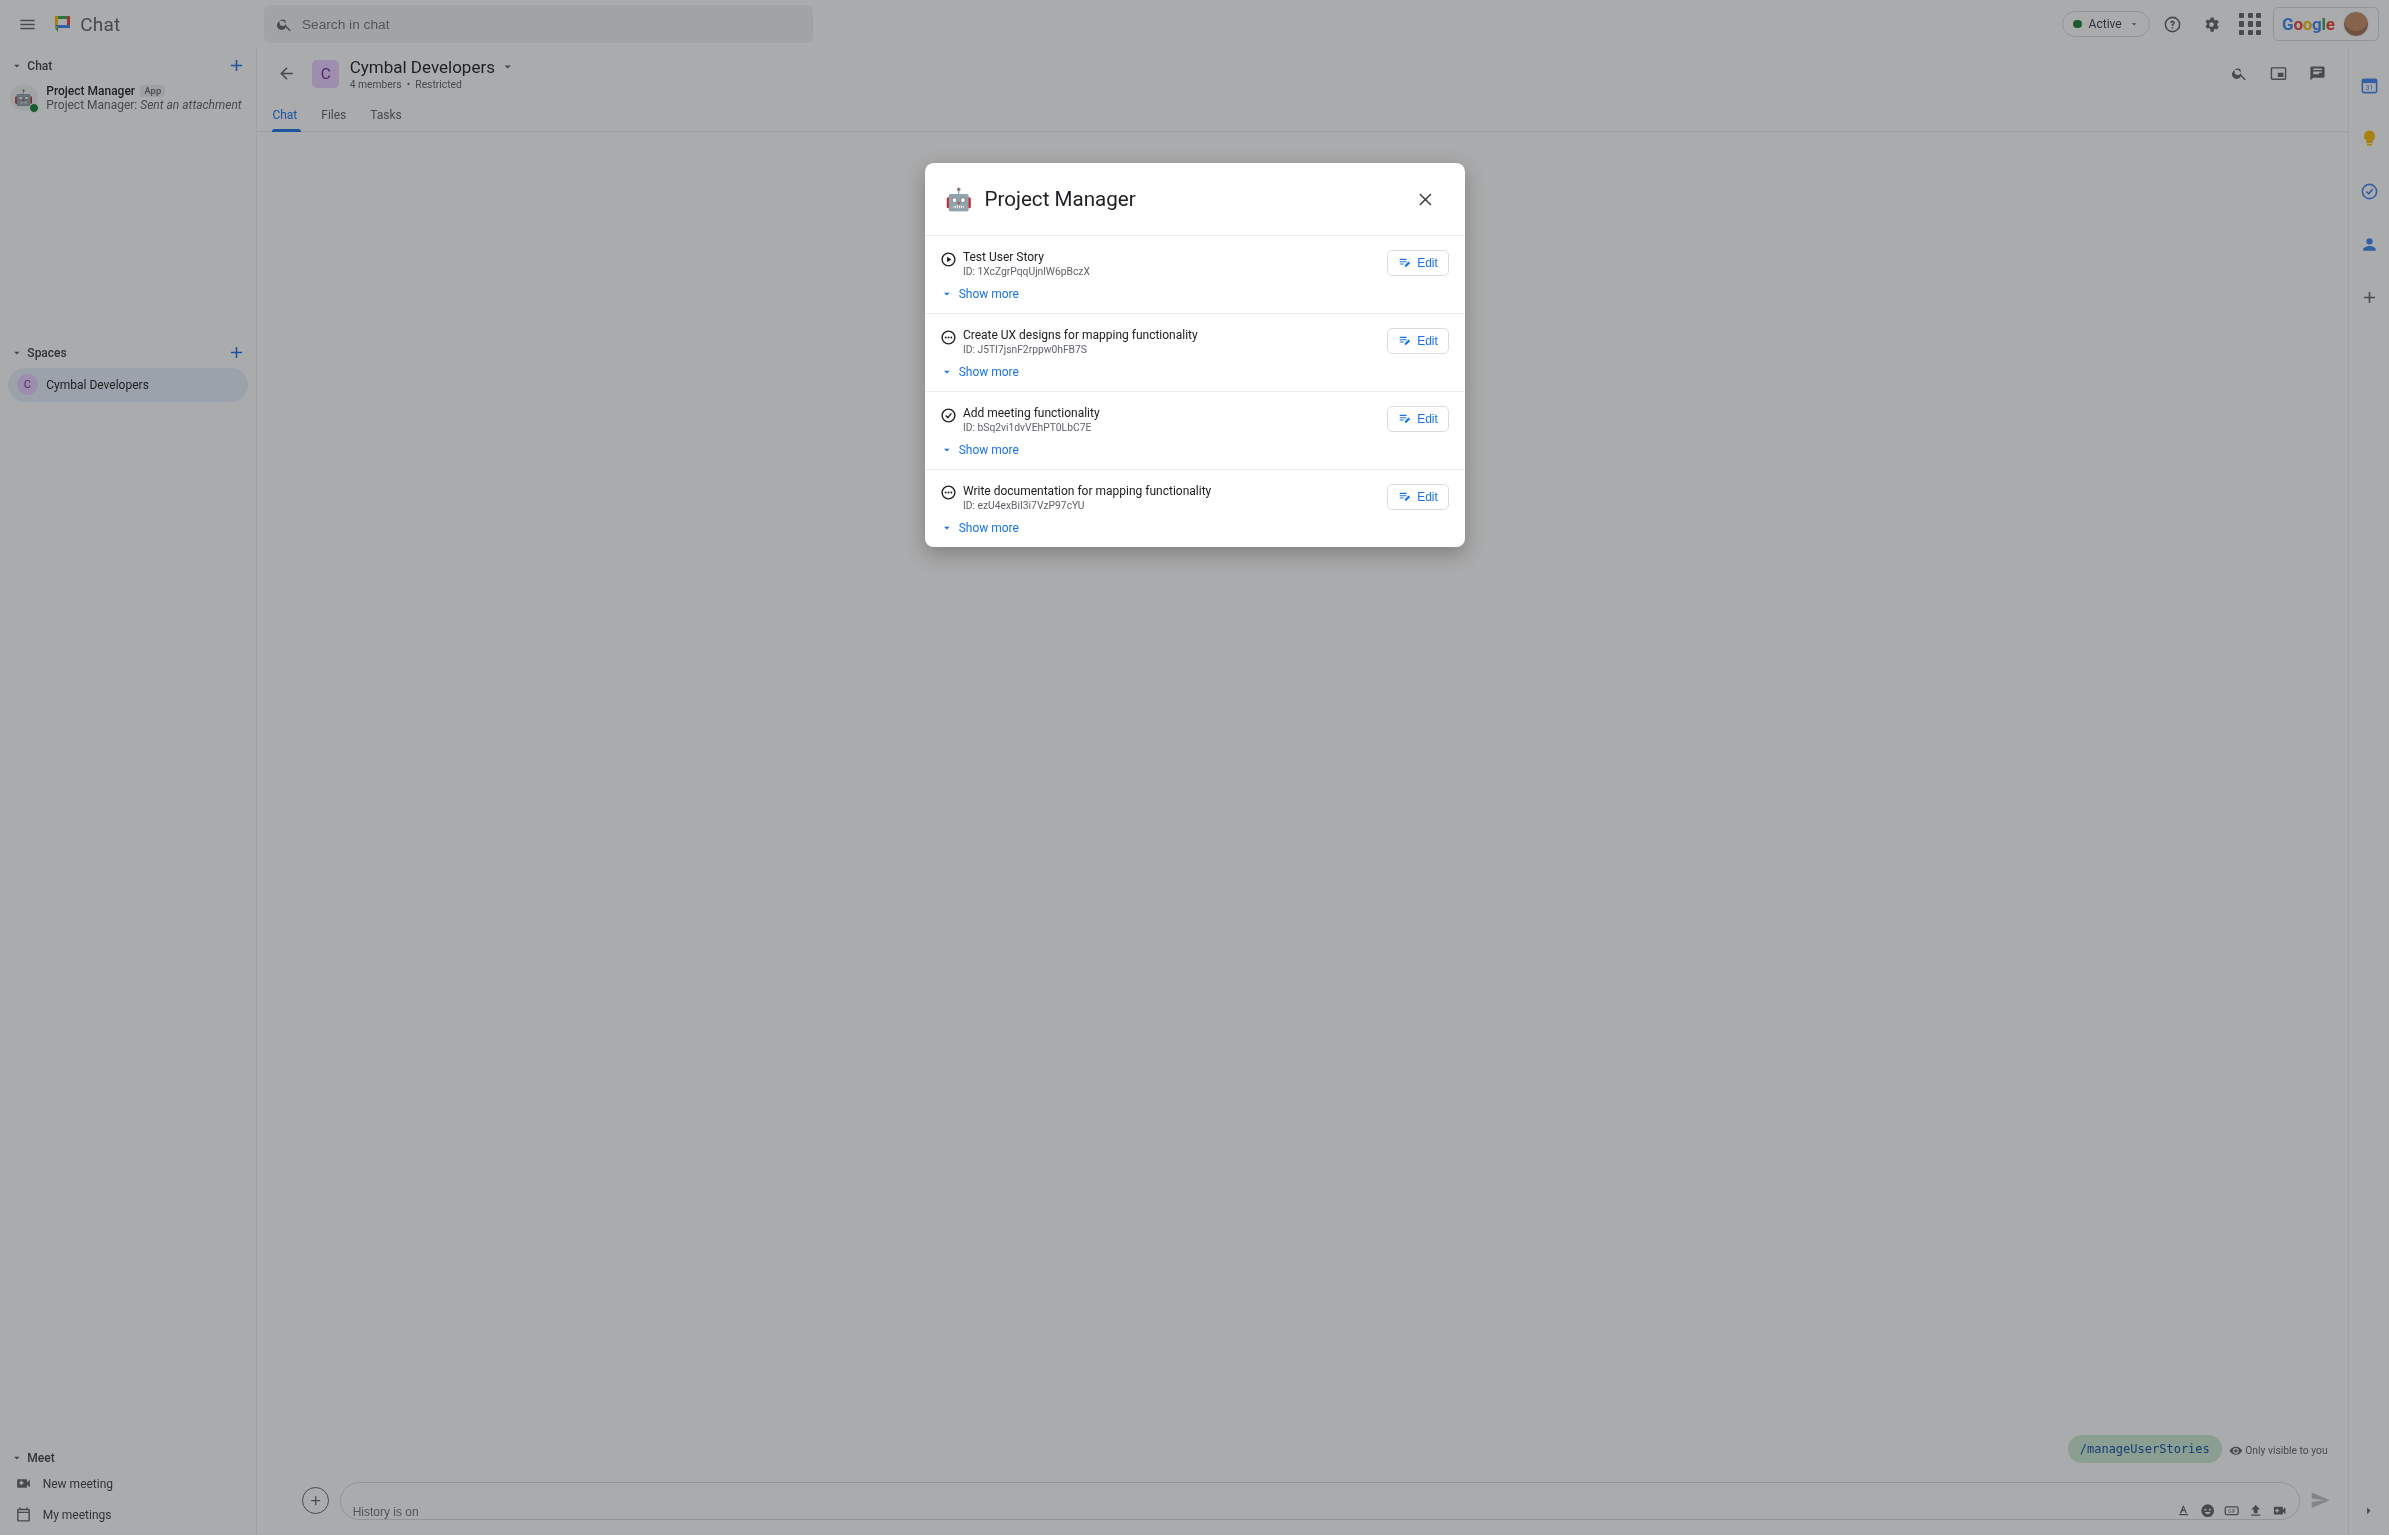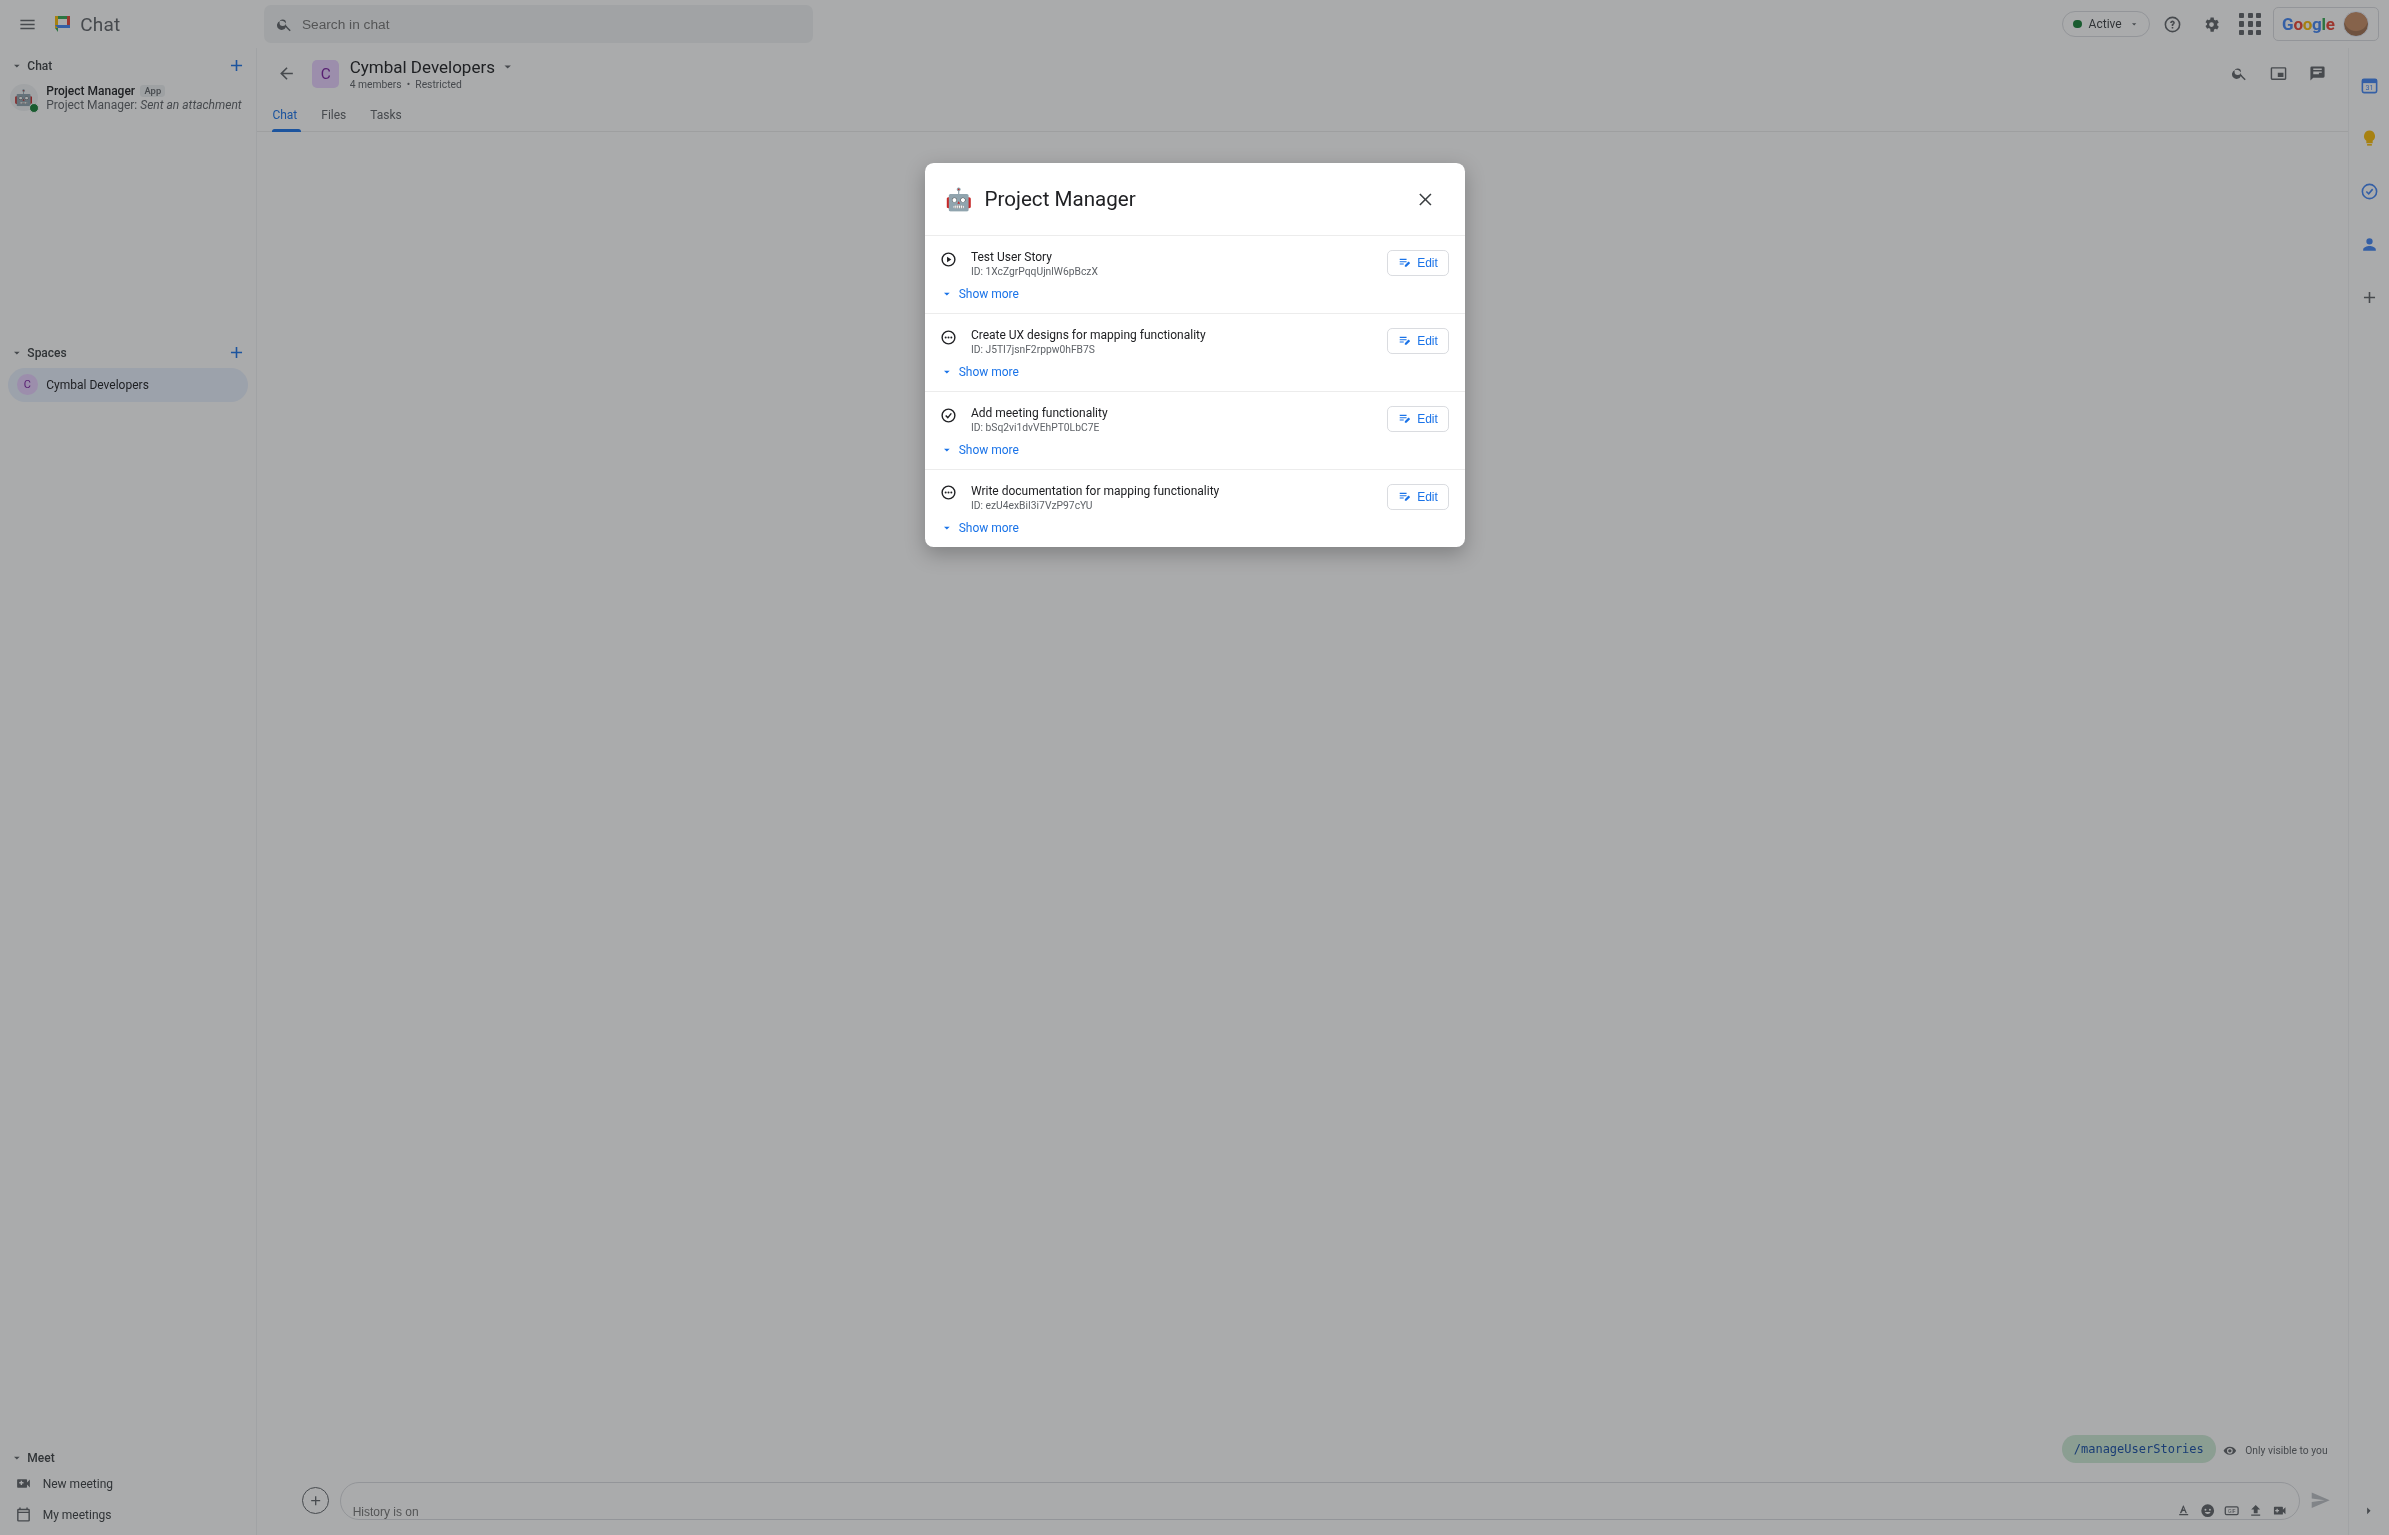--- a/index.html
+++ b/index.html
@@ -57,21 +57,21 @@
   .conv-sub{font-size:10.3px;color:#5f6368; margin-top:1.7px;}
   .conv-actionicons{ margin-left:auto; display:flex; gap:5.1px; }
   .tabs{ display:flex; gap:24px; margin-top:8.6px; padding-left:1.7px; }
   .tab{ padding:8.6px 0; font-size:12px; color:#5f6368; position:relative; }
   .tab.active{ color:#1a73e8; }
   .tab.active::after{ content:""; position:absolute; left:0; right:0; bottom:-0.9px; height:2.6px; background:#1a73e8; border-radius:2.6px 2.6px 0 0; width:29px; }
 
   .conv-body { flex:1; overflow:auto; padding: 8.6px 17px; display:flex; flex-direction:row; }
   .conv-body .filler{ flex:1; }
   .chip-msg { align-self:flex-end; margin-right:3.4px; background:#ceead6; color:#174ea6; padding:6.9px 12px; border-radius:13.7px; font-size:12px; font-family:monospace,"Google Sans"; }
-  .visibility-note{ align-self:flex-end; display:flex; align-items:center; gap:9px; font-size:10.3px; color:#5f6368; padding:5.1px 3.4px; }
+  .visibility-note{ align-self:flex-end; display:flex; align-items:center; gap:3px; font-size:10.3px; color:#5f6368; padding:5.1px 3.4px; }
 
   .compose { border-top:0; padding: 10.3px 17px 15.4px 45px; display:flex; align-items:center; gap:10.3px; }
   .compose .plus-circle{ width:27.4px;height:27.4px;border:1.7px solid #5f6368;border-radius:50%;display:flex;align-items:center;justify-content:center;color:#5f6368;}
   .compose-box{ flex:1; border:0.9px solid #dadce0; border-radius:20.6px; height:38px; display:flex; align-items:flex-end; padding:0 12px; color:#5f6368; gap:6.9px; }
   .compose-box input{ flex:1; border:none; outline:none; font-size:12px; color:#5f6368; background:transparent; }
   .compose-icons{ display:flex; gap:8.6px; color:#5f6368; }
   .send-btn{ color:#bdc1c6; }
 
   
   .rail{ width: 41px; border-left:0.9px solid #f1f3f4; display:flex; flex-direction:column; align-items:center; padding-top:20.6px; gap:19px; position:relative; }
@@ -81,21 +81,21 @@
 
   
   .scrim { position:absolute; inset:0; background:rgba(32,33,36,.38); display:flex; align-items:flex-start; justify-content:center; padding-top:163px; }
   .card { width: 540px; background:#fff; border-radius:8.6px; box-shadow: 0 6.9px 20.6px rgba(0,0,0,.25); overflow:hidden; }
   .card-head{ display:flex; align-items:center; padding:19px 20.6px; gap:12px; border-bottom:0.9px solid #ececec;}
   .card-head .robot{ font-size:22px; }
   .card-head .title{ font-size:20.6px; }
   .card-head .close{ margin-left:auto; width:34px;height:34px;display:flex;align-items:center;justify-content:center; border-radius:50%; color:#3c4043; }
   .story { border-top:0.9px solid #ececec; padding:13.7px 15.4px 12px 15.4px; }
   .story:first-of-type{ border-top:none; }
-  .story .row { display:flex; align-items:flex-start; gap:12px; }
+  .story .row { display:flex; align-items:flex-start; gap:4px; }
   .story .status-ico{ width:19px; height:19px; color:#202124; flex:0 0 19px; margin-top:0.9px;}
   .story .info{ flex:1; }
   .story .t{ font-size:12px; }
   .story .id{ font-size:10.3px; color:#5f6368; margin-top:1.7px; }
   .edit-btn{ border:0.9px solid #dadce0; border-radius:5.1px; padding:5.1px 10.3px; display:flex; align-items:flex-end; gap:5.1px; color:#1a73e8; font-size:12px; background:#fff; }
   .show-more{ color:#1a73e8; font-size:12px; display:flex; align-items:center; gap:5.1px; margin-top:8.6px; }
 
   svg { display:block; }
 </style>
 </head>

